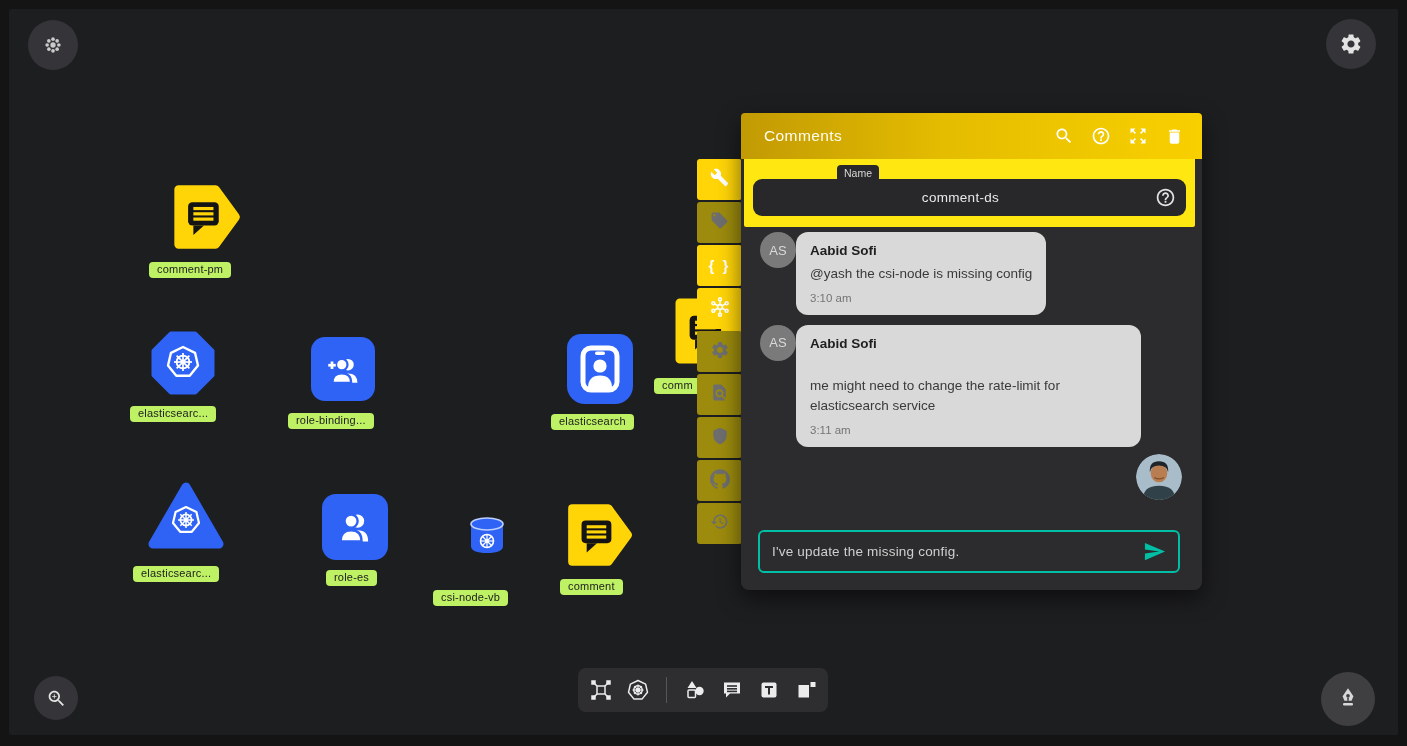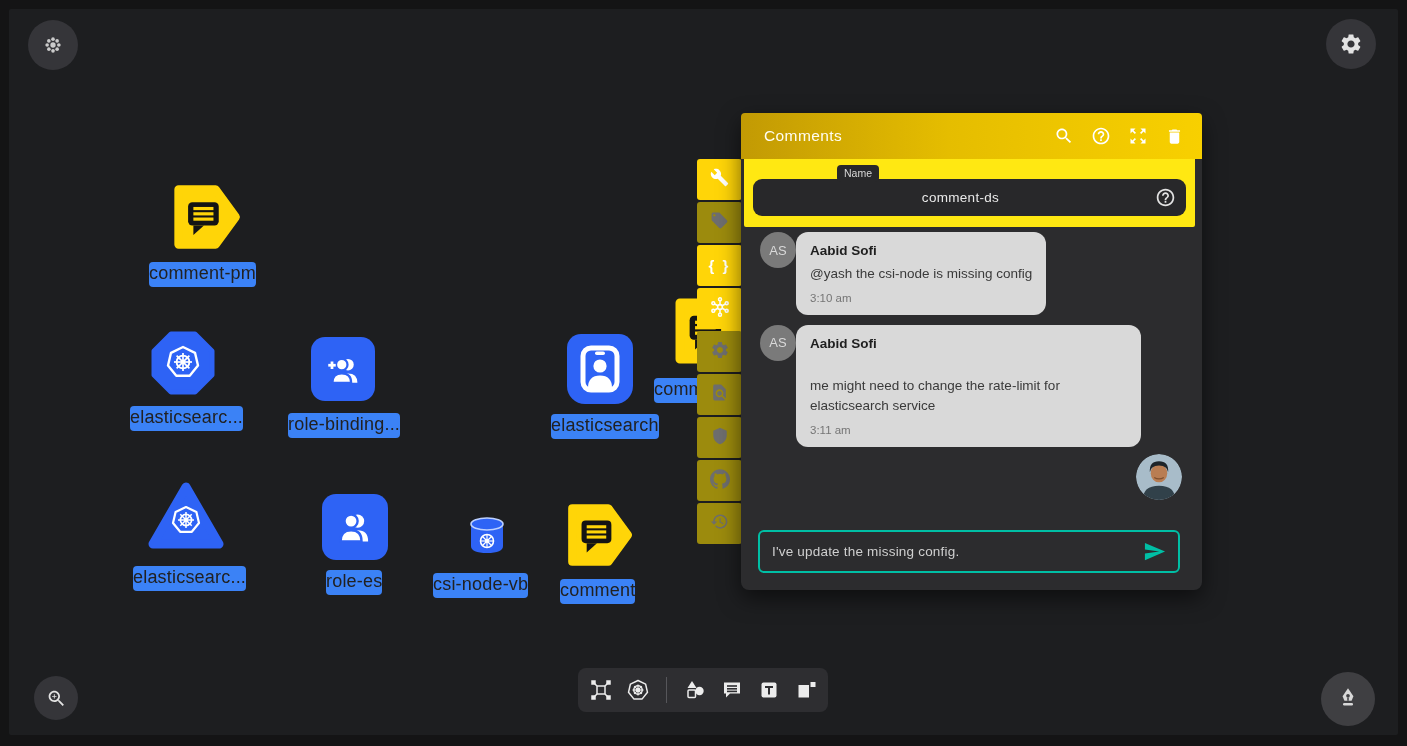--- a/index.html
+++ b/index.html
@@ -6,21 +6,21 @@
   html,body { background:#0e0e0e; }
   body { font-family:"Liberation Sans","DejaVu Sans",sans-serif; }
   .frame { position:relative; width:1407px; height:746px; background:#141415; overflow:hidden; }
   .canvas { position:absolute; left:9px; top:9px; right:9px; bottom:11px; background:#1d1e20; border-radius:2px; }
 
   
   .circle-btn { position:absolute; border-radius:50%; background:#353539; display:flex; align-items:center; justify-content:center; cursor:pointer; z-index:40; }
   .circle-btn svg { display:block; }
 
   
-  .chip { position:absolute; background:#3b82f6; color:#212121; font-size:18px; padding:1px 0 3px; border-radius:4px; white-space:nowrap; z-index:6; letter-spacing:.2px; }
+  .chip { position:absolute; background:#bef264; color:#212121; font-size:11px; padding:1px 8px 3px; border-radius:4px; white-space:nowrap; z-index:6; letter-spacing:.2px; }
 
   .node { position:absolute; z-index:5; cursor:pointer; }
   .node-square { border-radius:14px; background:#2e63f5; display:flex; align-items:center; justify-content:center; }
 
   
   .side-toolbar { position:absolute; left:697px; top:159px; width:45px; display:flex; flex-direction:column; gap:2px; z-index:12; }
   .tool-cell { width:45px; height:41px; border-radius:3px; display:flex; align-items:center; justify-content:center; cursor:pointer; }
   .tool-cell.active { background:#ffd508; }
   .tool-cell.inactive { background:#9c8b0d; }
   .tool-cell .braces { font-weight:bold; font-size:15px; color:#ffffff; letter-spacing:2px; }
@@ -204,21 +204,21 @@
       <circle cx="19" cy="26" r="6.5" fill="none" stroke="#ffffff" stroke-width="1.6"></circle>
       <g stroke="#ffffff" stroke-width="1.2">
         <line x1="19" y1="19.5" x2="19" y2="32.5"></line>
           <line x1="12.5" y1="26" x2="25.5" y2="26"></line>
         <line x1="14.5" y1="21.5" x2="23.5" y2="30.5"></line>
           <line x1="23.5" y1="21.5" x2="14.5" y2="30.5"></line>
       </g>
       <circle cx="19" cy="26" r="2" fill="#ffffff"></circle>
     </svg>
   </div>
-  <div class="chip" style="left:433px;top:573px;">csi-node-vb</div>
+  <div class="chip" style="left:433px;top:590px;">csi-node-vb</div>
 
   <div class="node" style="left:562px;top:498px;width:72px;height:74px;">
     <svg width="72" height="74" viewBox="0 0 70 70">
       <path d="M10 9 H45 L64 35 L45 61 H10 Z" fill="#ffd508" stroke="#ffd508" stroke-width="8" stroke-linejoin="round"></path>
       <rect x="19" y="21" width="29" height="22" rx="4" fill="#141414"></rect>
       <rect x="24" y="25.5" width="19" height="3" fill="#ffd508"></rect>
       <rect x="24" y="30.5" width="19" height="3" fill="#ffd508"></rect>
       <rect x="24" y="35.5" width="19" height="3" fill="#ffd508"></rect>
       <path d="M24 43 L24 52 L34 43 Z" fill="#141414"></path>
     </svg>

